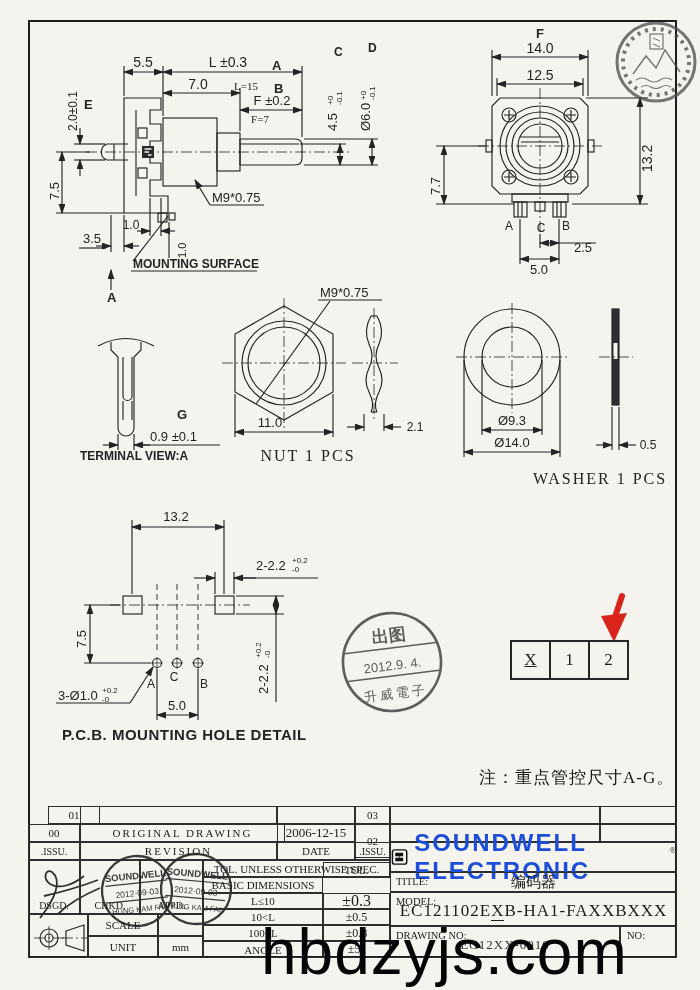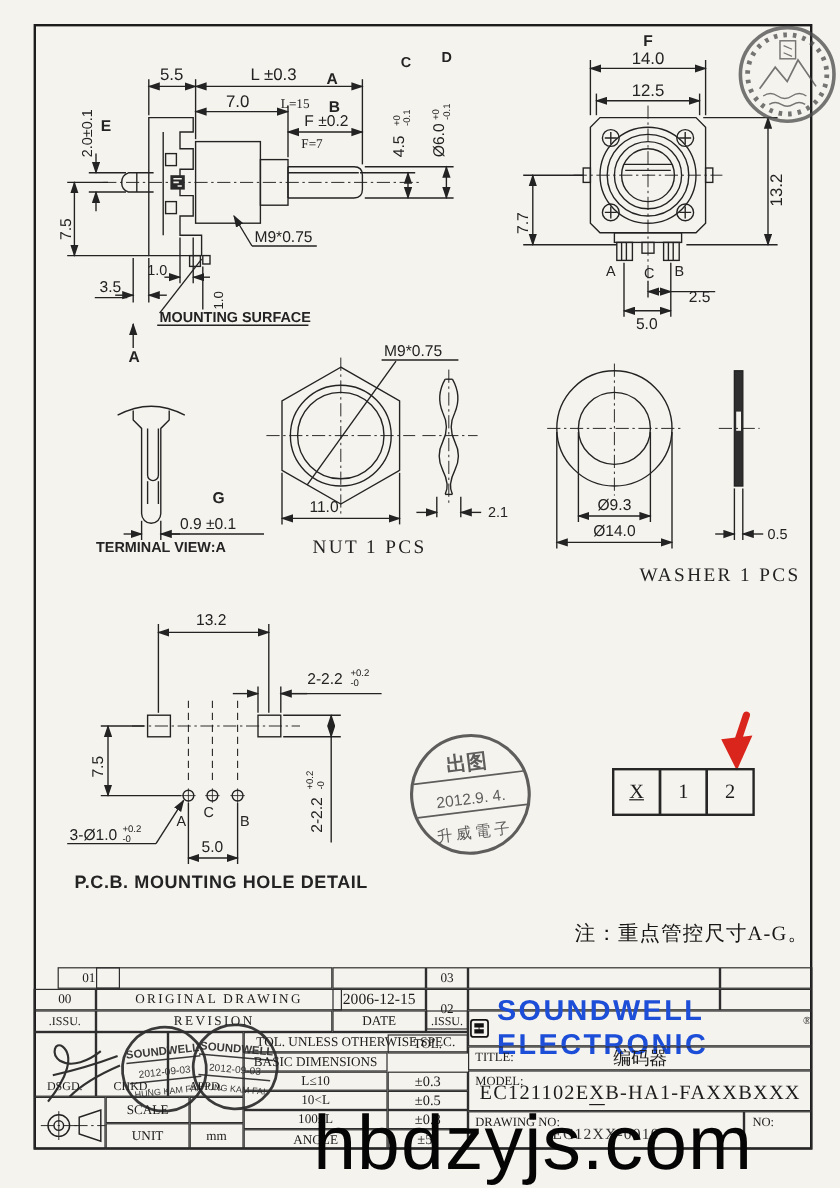--- a/index.html
+++ b/index.html
@@ -405,21 +405,21 @@
 
   <div class="tb-cell" style="left:28px;top:842px;width:52px;height:18px;font-size:10px;">.ISSU.</div>
   <div class="tb-cell" style="left:80px;top:842px;width:197px;height:18px;letter-spacing:2px;">REVISION</div>
   <div class="tb-cell" style="left:277px;top:842px;width:78px;height:18px;">DATE</div>
   <div class="tb-cell" style="left:355px;top:842px;width:35px;height:18px;font-size:10px;">.ISSU.</div>
 
   <div class="tb-cell" style="left:203px;top:860px;width:187px;height:17px;">TOL. UNLESS OTHERWISE SPEC.</div>
   <div class="tb-cell" style="left:203px;top:877px;width:120px;height:16px;">BASIC DIMENSIONS</div>
   <div class="tb-cell" style="left:323px;top:862px;width:67px;height:16px;">TOL.</div>
   <div class="tb-cell" style="left:203px;top:893px;width:120px;height:16px;">L≤10</div>
-  <div class="tb-cell" style="left:323px;top:893px;width:67px;height:16px;font-size:12px;">±0.3</div>
+  <div class="tb-cell" style="left:323px;top:893px;width:67px;height:16px;font-size:16px;">±0.3</div>
   <div class="tb-cell" style="left:203px;top:909px;width:120px;height:16px;">10&lt;L</div>
   <div class="tb-cell" style="left:323px;top:909px;width:67px;height:16px;font-size:12px;">±0.5</div>
   <div class="tb-cell" style="left:203px;top:925px;width:120px;height:16px;">100≤L</div>
   <div class="tb-cell" style="left:323px;top:925px;width:67px;height:16px;font-size:12px;">±0.8</div>
   <div class="tb-cell" style="left:203px;top:941px;width:120px;height:17px;">ANGLE</div>
   <div class="tb-cell" style="left:323px;top:941px;width:67px;height:17px;font-size:12px;">±5°</div>
 
   <div class="tb-cell" style="left:28px;top:860px;width:52px;height:54px;align-items:flex-end;padding-bottom:2px;font-size:10px;">DSGD.</div>
   <div class="tb-cell" style="left:80px;top:860px;width:60px;height:54px;align-items:flex-end;padding-bottom:2px;font-size:10px;">CHKD.</div>
   <div class="tb-cell" style="left:140px;top:860px;width:63px;height:54px;align-items:flex-end;padding-bottom:2px;font-size:10px;">APPD.</div>

